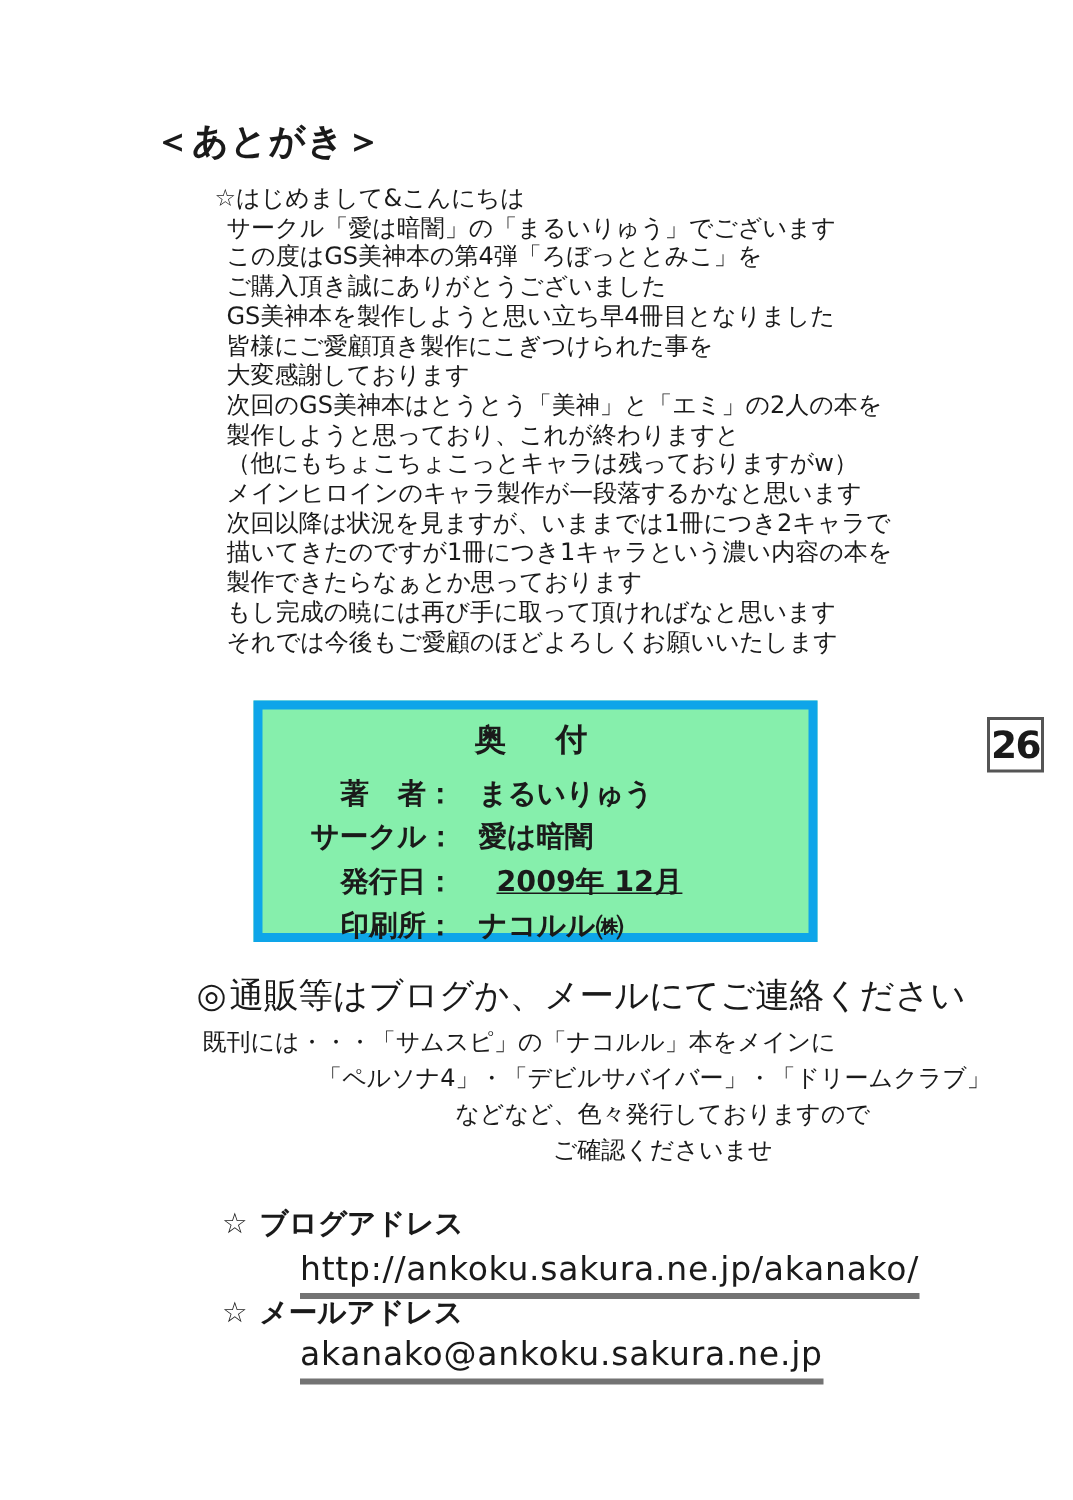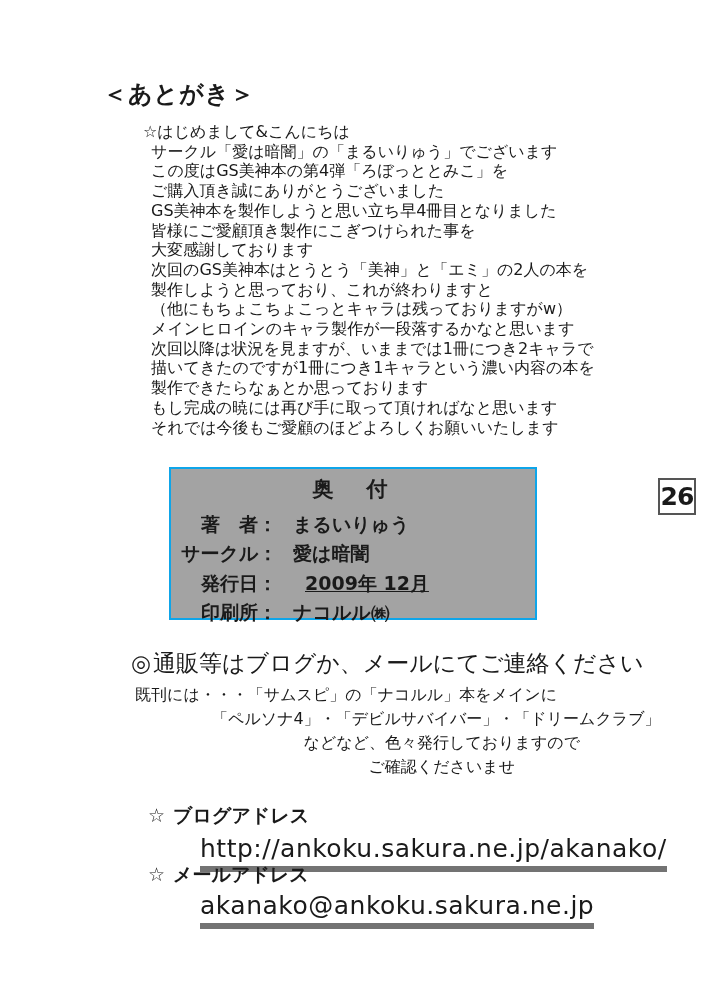--- a/index.html
+++ b/index.html
@@ -29,33 +29,33 @@
     left: 143px; top: 122px;
     font-size: 16px;
     line-height: 19.7px;
     white-space: nowrap;
   }
   #afterword-text .line.indent { margin-left: 8px; }
 
   #colophon-box {
     left: 169px; top: 467px;
     width: 364px; height: 149px;
-    border: 2px solid #0ea5e9;
-    background: #a3a3a3;
+    border: 6px solid #0ea5e9;
+    background: #86efac;
   }
   #colophon-title {
     margin-top: 6px;
     text-align: center;
     font-size: 21px;
     font-weight: bold;
     letter-spacing: 6px;
   }
   #colophon-rows {
     margin-top: 7px;
-    padding-left: 10px;
+    padding-left: 32px;
     font-size: 19px;
     font-weight: bold;
   }
   .colophon-row {
     display: grid;
     grid-template-columns: 96px auto;
     height: 29.5px;
     align-items: center;
   }
   .colophon-label { text-align: right; white-space: nowrap; }
@@ -95,24 +95,24 @@
   .addr-label {
     font-size: 19px;
     font-weight: 600;
     white-space: nowrap;
   }
   .addr-label .icon { margin-right: 8px; font-weight: normal; }
   #blog-label { left: 148px; top: 803px; }
   #mail-label { left: 148px; top: 862px; }
 
   .addr-value {
-    font-size: 25px;
+    font-size: 22px;
     letter-spacing: 0.5px;
     white-space: nowrap;
-    border-bottom: 6px solid #737373;
+    border-bottom: 4px solid #737373;
     padding-bottom: 3px;
   }
   #blog-url  { left: 200px; top: 834px; }
   #mail-addr { left: 200px; top: 891px; }
 </style>
 </head>
 <body>
 
 <div id="page">
 

